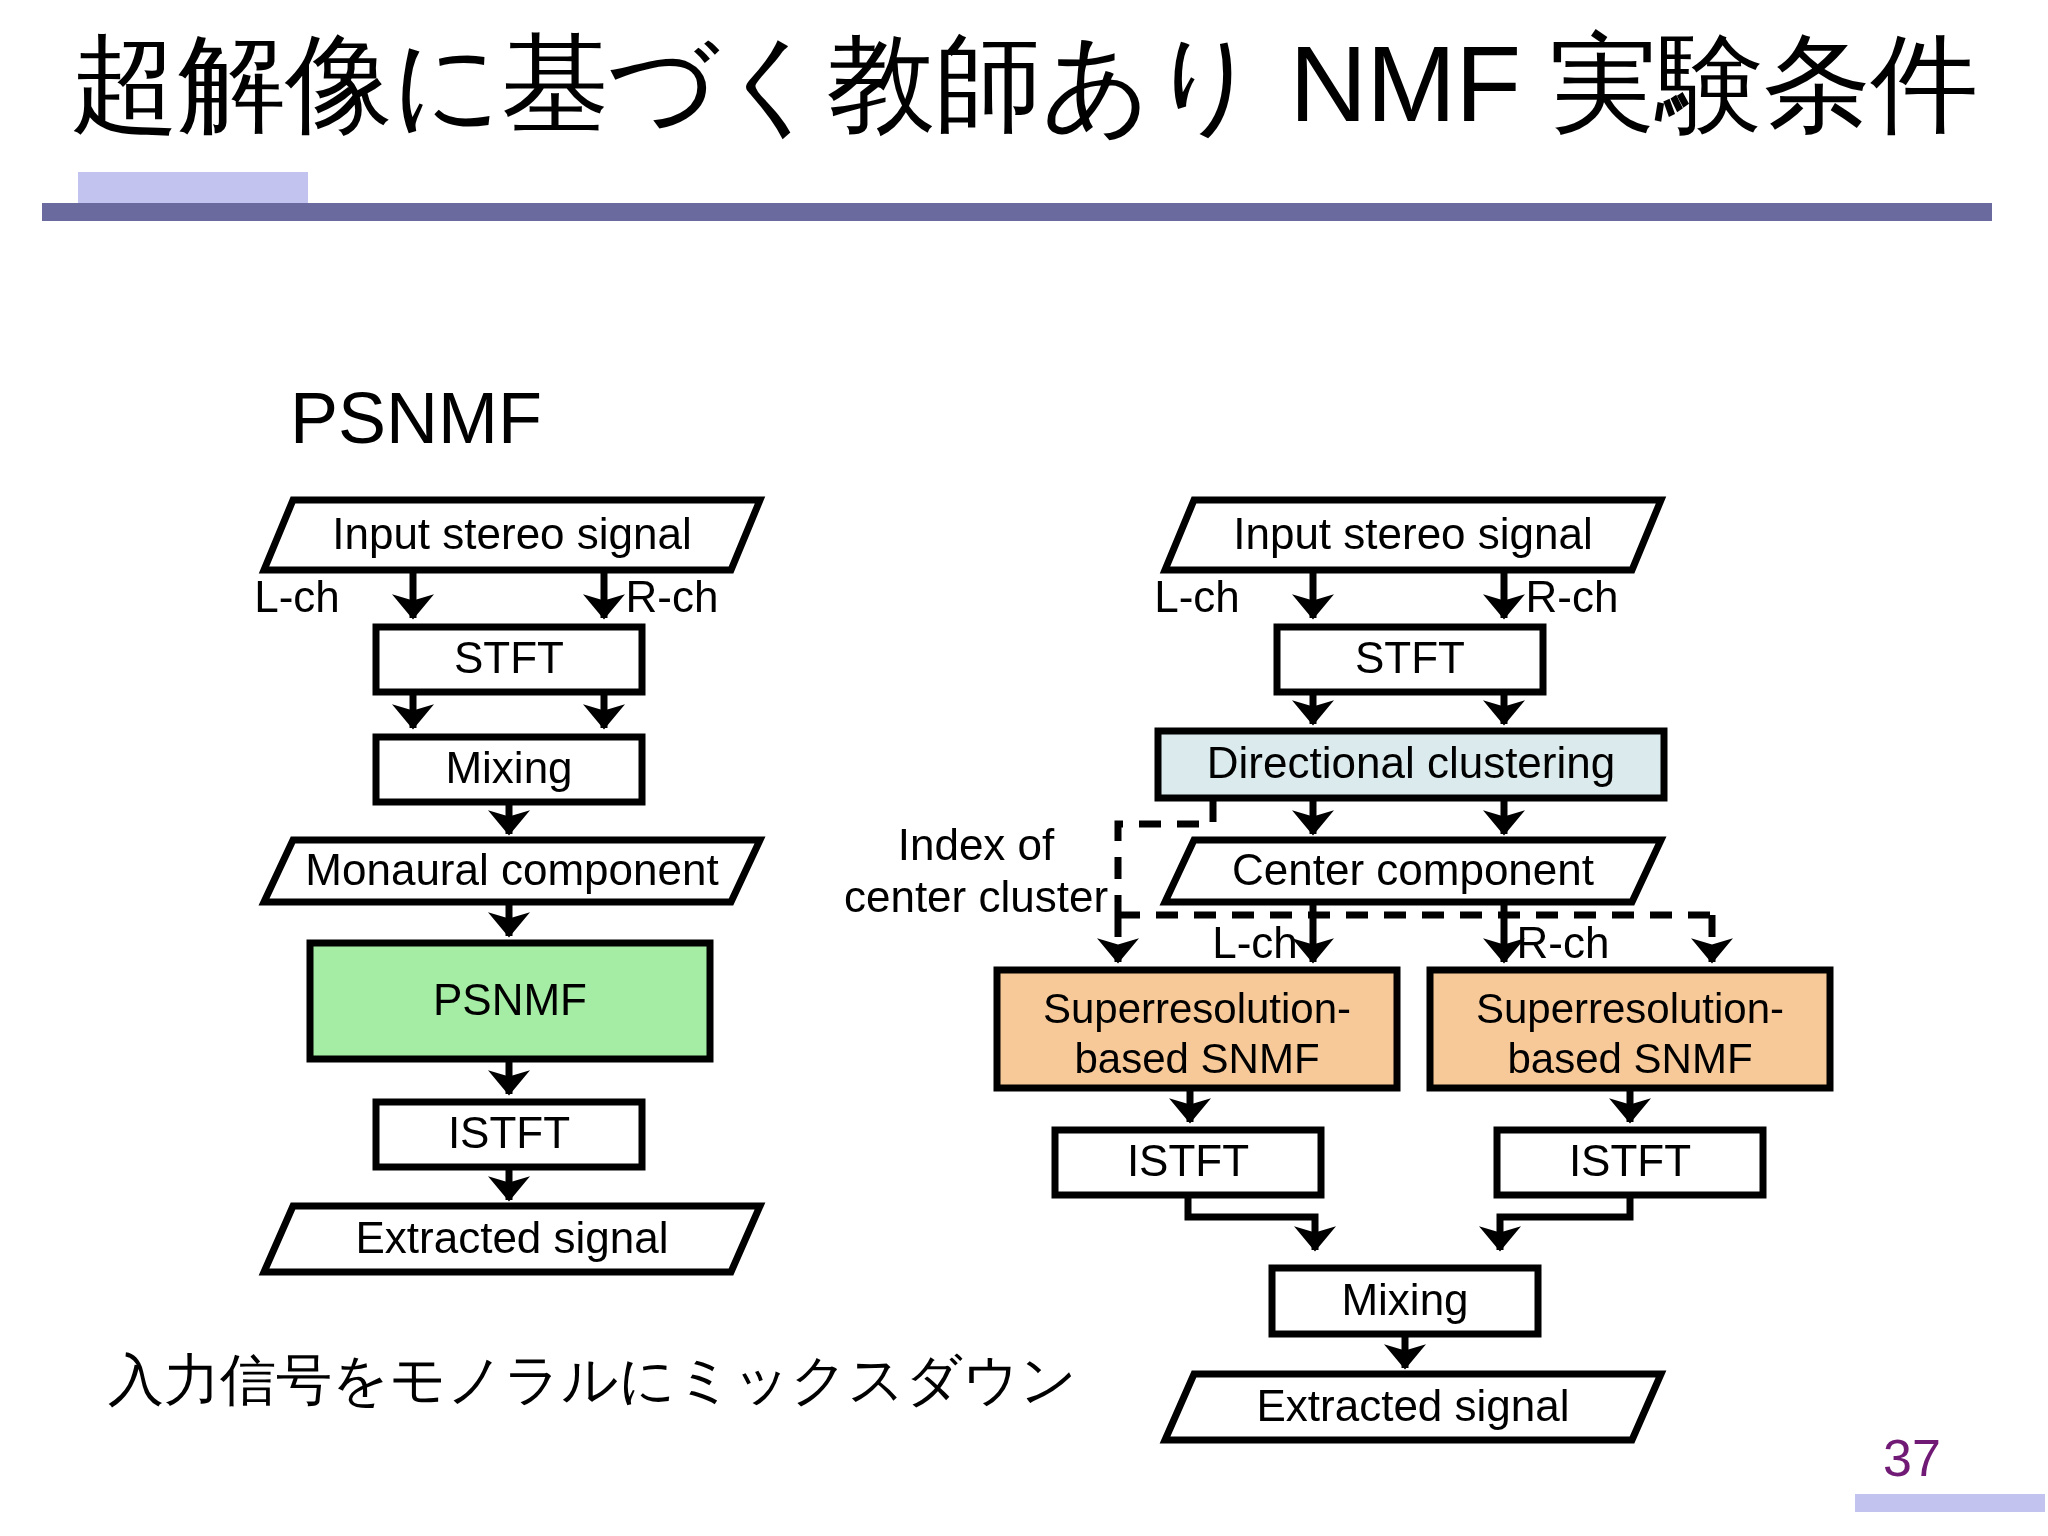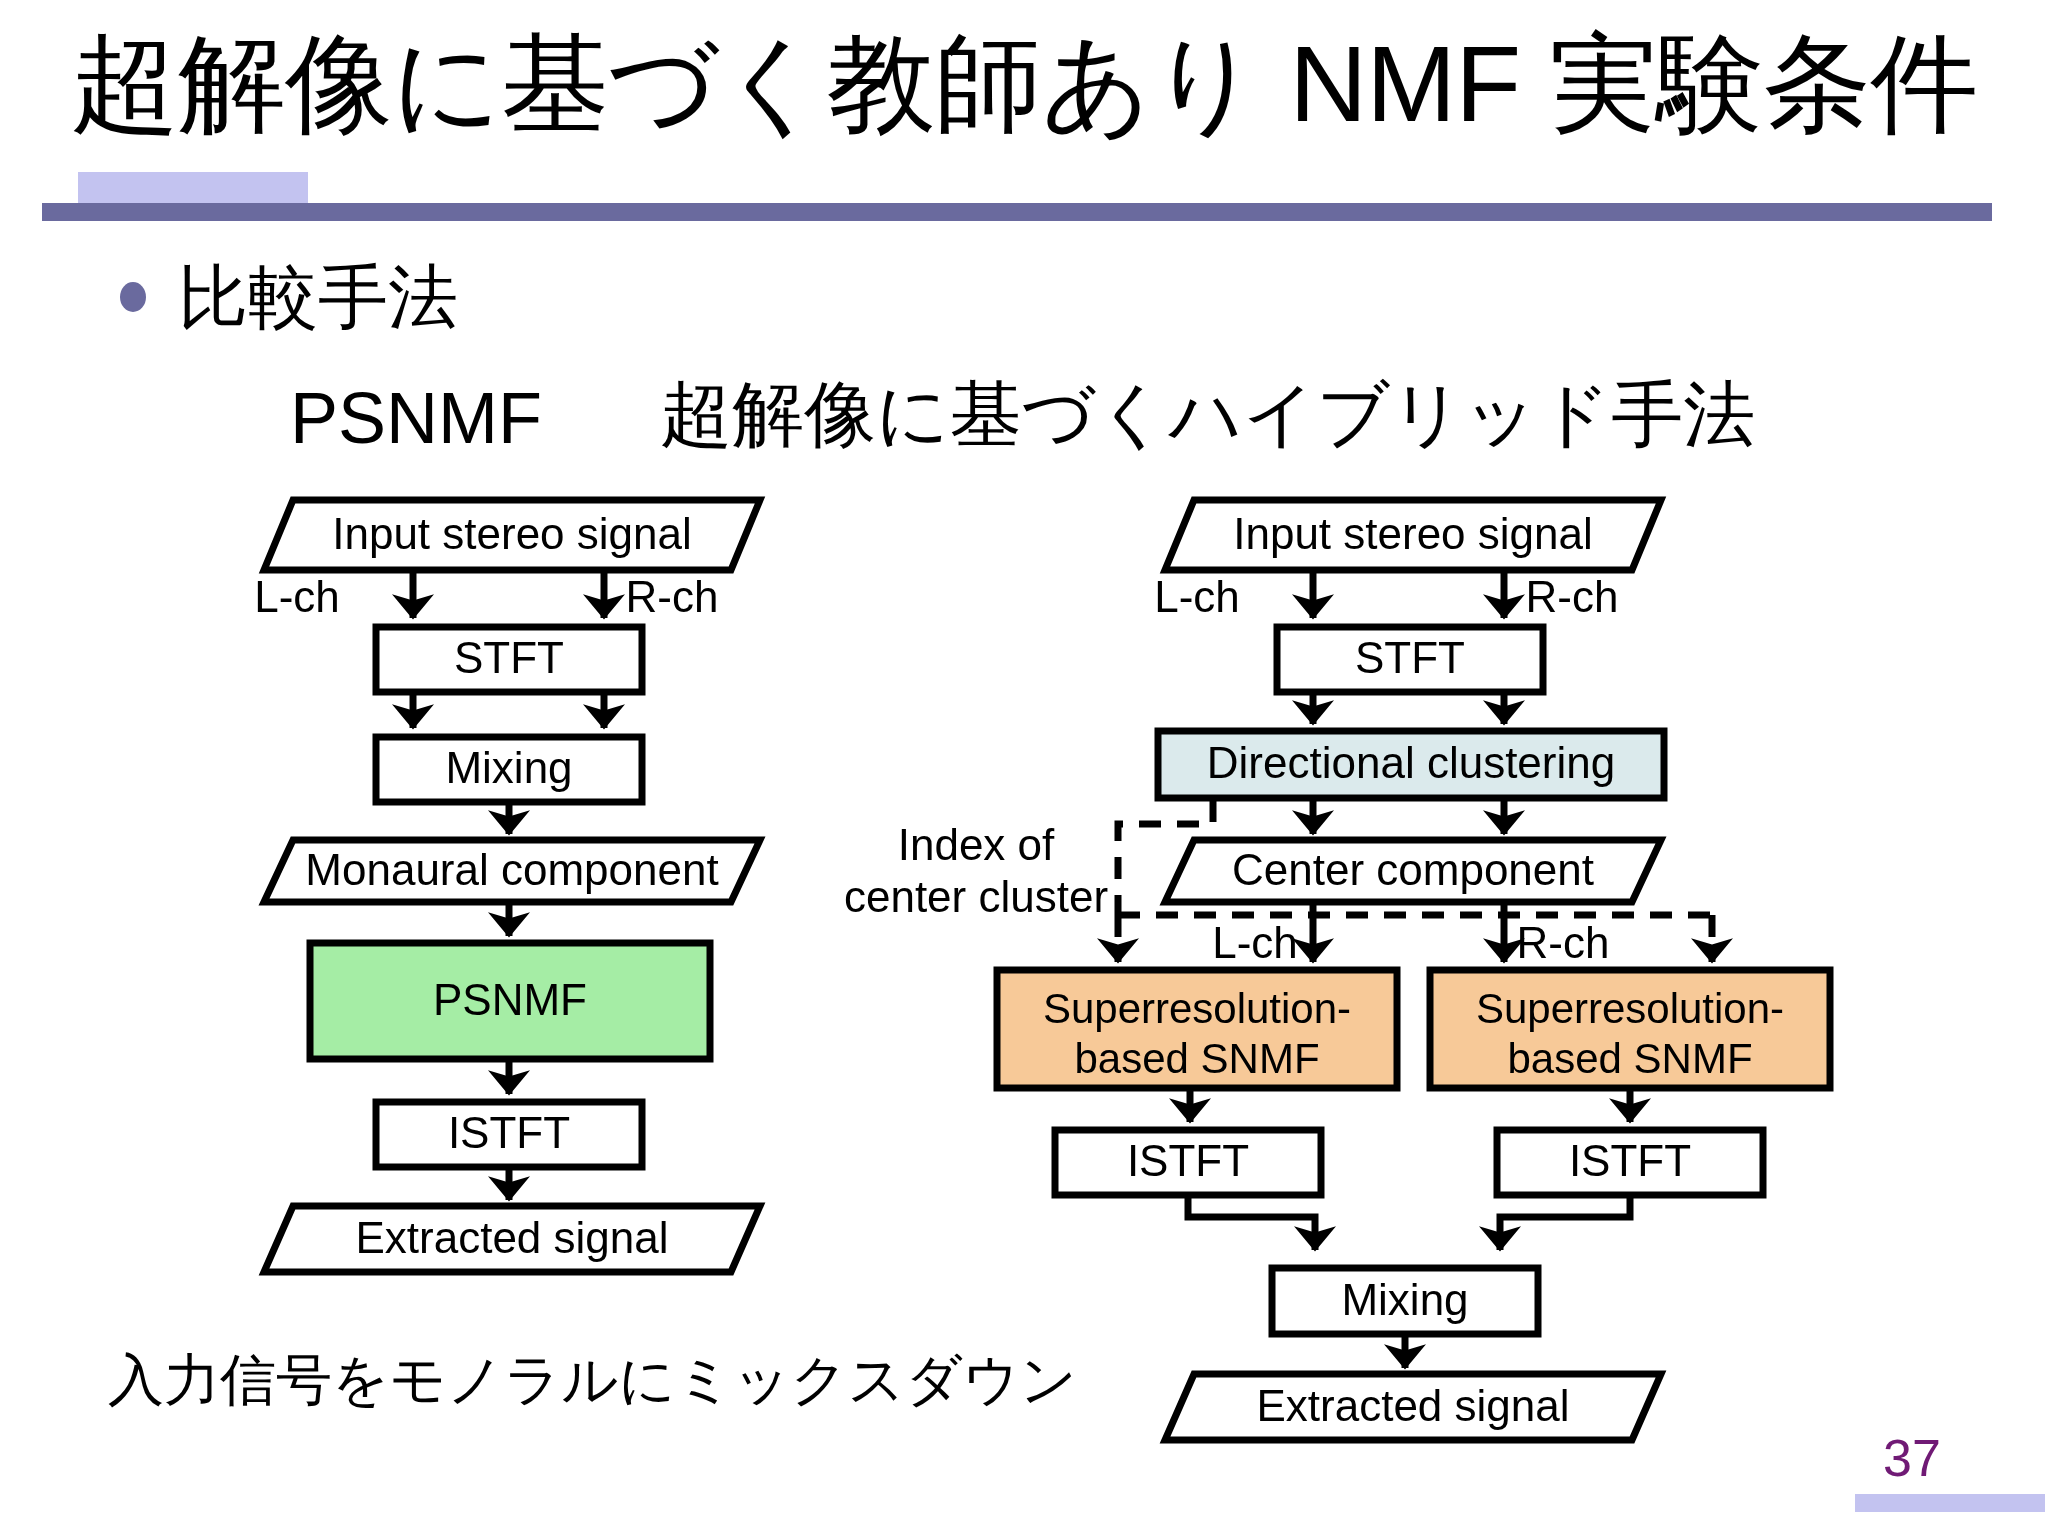--- a/index.html
+++ b/index.html
@@ -96,27 +96,22 @@
 </style>
 </head>
 <body>
 
 <div id="slide">
 
   <div class="slide-title">超解像に基づく教師あり NMF 実験条件</div>
   <div class="title-accent-box"></div>
   <div class="title-rule"></div>
 
-  <div class="bullet-row">
-    <span class="bullet-dot"></span>
-    <span class="bullet-text">比較手法</span>
-  </div>
 
   <div class="col-heading left">PSNMF</div>
-  <div class="col-heading right">超解像に基づくハイブリッド手法</div>
 
   <svg class="flow" width="2048" height="1536">
     <defs>
       <marker id="arrowhead" markerWidth="7" markerHeight="7" refX="3.4" refY="3.2" orient="auto" markerUnits="strokeWidth">
         <path d="M0,0.2 L3.6,3.2 L0,6.2 L0.9,3.2 Z" fill="#000000"></path>
       </marker>
       <marker id="arrowheadD" markerWidth="7" markerHeight="7" refX="3.4" refY="3.2" orient="auto" markerUnits="strokeWidth">
         <path d="M0,0.2 L3.6,3.2 L0,6.2 L0.9,3.2 Z" fill="#000000"></path>
       </marker>
     </defs>

